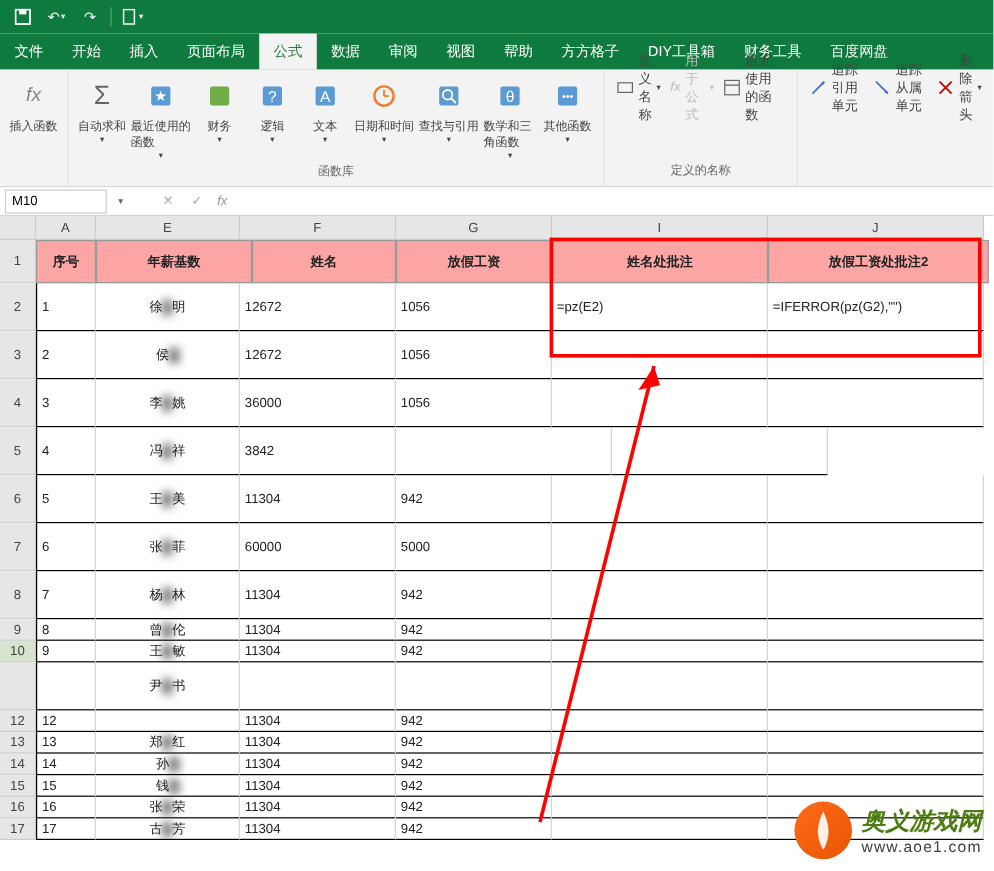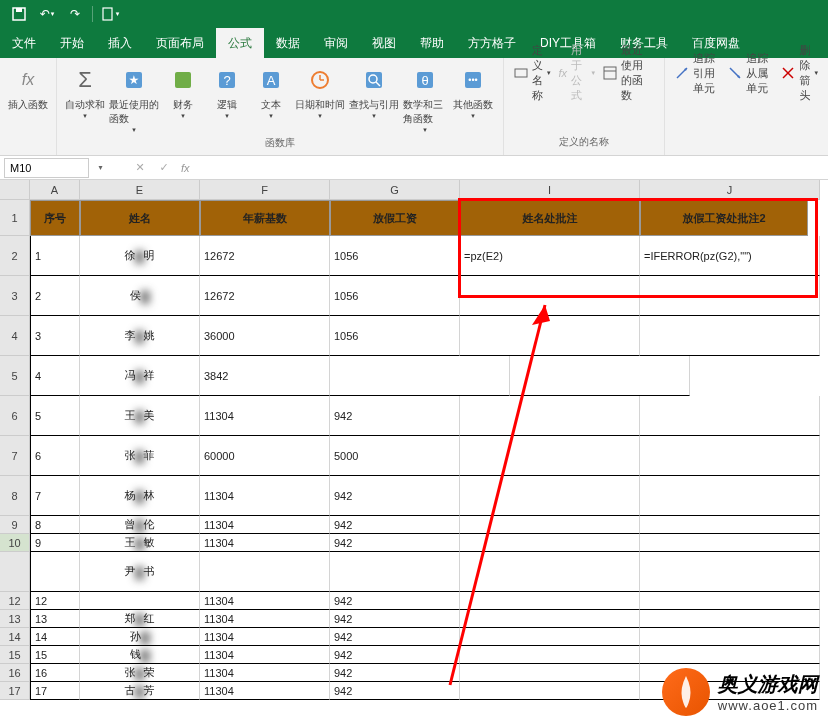--- a/index.html
+++ b/index.html
@@ -32,30 +32,30 @@
     .grid-area { position: relative; overflow: hidden; }
     .corner { position: absolute; top: 0; left: 0; width: 30px; height: 20px; background: #e6e6e6; border-right: 1px solid #ccc; border-bottom: 1px solid #ccc; }
     .col-headers { position: absolute; top: 0; left: 30px; height: 20px; display: flex; }
     .col-h { background: #e6e6e6; border-right: 1px solid #ccc; border-bottom: 1px solid #ccc; font-size: 11px; color: #444; display: flex; align-items: center; justify-content: center; }
     .row-headers { position: absolute; top: 20px; left: 0; width: 30px; }
     .row-h { background: #e6e6e6; border-right: 1px solid #ccc; border-bottom: 1px solid #ccc; font-size: 11px; color: #444; display: flex; align-items: center; justify-content: center; }
     .row-h.sel { background: #d5e3cf; }
     .cells { position: absolute; top: 20px; left: 30px; }
     .row { display: flex; }
     .cell { border-right: 1px solid #d4d4d4; border-bottom: 1px solid #d4d4d4; font-size: 11px; color: #222; padding: 2px 4px; overflow: hidden; white-space: nowrap; display: flex; align-items: center; }
-    .cell.hdr { background: #a16207; font-weight: bold; border: 1px solid #999; justify-content: center; }
+    .cell.hdr { background: #fca5a5; font-weight: bold; border: 1px solid #999; justify-content: center; }
     .blur { filter: blur(4px); display: inline-block; }
     
     .red-box { position: absolute; border: 3px solid #ff0000; pointer-events: none; }
     .arrow-svg { position: absolute; pointer-events: none; }
     
     .watermark { position: absolute; bottom: 10px; right: 10px; display: flex; align-items: center; }
     .watermark-icon { width: 48px; height: 48px; background: linear-gradient(135deg, #ff6b1a, #e85400); border-radius: 50%; position: relative; }
     .watermark-text { margin-left: 8px; }
-    .watermark-text .t1 { font-size: 20px; font-weight: bold; font-style: italic; color: #000000; }
+    .watermark-text .t1 { font-size: 20px; font-weight: bold; font-style: italic; color: #4d7c0f; }
     .watermark-text .t2 { font-size: 13px; color: #404040; letter-spacing: 1px; }
   </style>
 </head>
 <body>
 
 <div class="title-bar">
   <div class="icon-btn">
     <svg width="14" height="14" viewBox="0 0 14 14">
         <rect x="1" y="1" width="12" height="12" fill="none" stroke="#fff" stroke-width="1.5"></rect>
         <rect x="4" y="1" width="6" height="4" fill="#fff"></rect>
@@ -293,25 +293,25 @@
       <div class="row-h" style="height: 18px;">12</div>
       <div class="row-h" style="height: 18px;">13</div>
       <div class="row-h" style="height: 18px;">14</div>
       <div class="row-h" style="height: 18px;">15</div>
       <div class="row-h" style="height: 18px;">16</div>
       <div class="row-h" style="height: 18px;">17</div>
     </div>
   <div class="cells" id="cells">
       <div class="row">
         <div class="cell hdr" style="width: 50px; height: 36px;">序号</div>
+        <div class="cell hdr" style="width: 130px; height: 36px;">年薪基数</div>
         <div class="cell hdr" style="width: 120px; height: 36px;">姓名</div>
-        <div class="cell hdr" style="width: 130px; height: 36px;">年薪基数</div>
         <div class="cell hdr" style="width: 130px; height: 36px;">放假工资</div>
         <div class="cell hdr" style="width: 180px; height: 36px;">姓名处批注</div>
-        <div class="cell hdr" style="width: 168px; height: 36px;">放假工资处批注2</div>
+        <div class="cell hdr" style="width: 184px; height: 36px;">放假工资处批注2</div>
       </div>
       <div class="row">
         <div class="cell" style="width: 50px; height: 40px; border-bottom: 1px solid rgb(0, 0, 0); border-left: 1px solid rgb(0, 0, 0);">1</div>
         <div class="cell" style="width: 120px; height: 40px; border-bottom: 1px solid rgb(0, 0, 0); justify-content: center;">徐<span class="blur">▓</span>明</div>
         <div class="cell" style="width: 130px; height: 40px; border-bottom: 1px solid rgb(0, 0, 0); position: relative;">12672</div>
         <div class="cell" style="width: 130px; height: 40px; border-bottom: 1px solid rgb(0, 0, 0); position: relative;">1056</div>
         <div class="cell" style="width: 180px; height: 40px; border-bottom: 1px solid rgb(0, 0, 0);">=pz(E2)</div>
         <div class="cell" style="width: 180px; height: 40px; border-bottom: 1px solid rgb(0, 0, 0);">=IFERROR(pz(G2),"")</div>
       </div>
       <div class="row">

